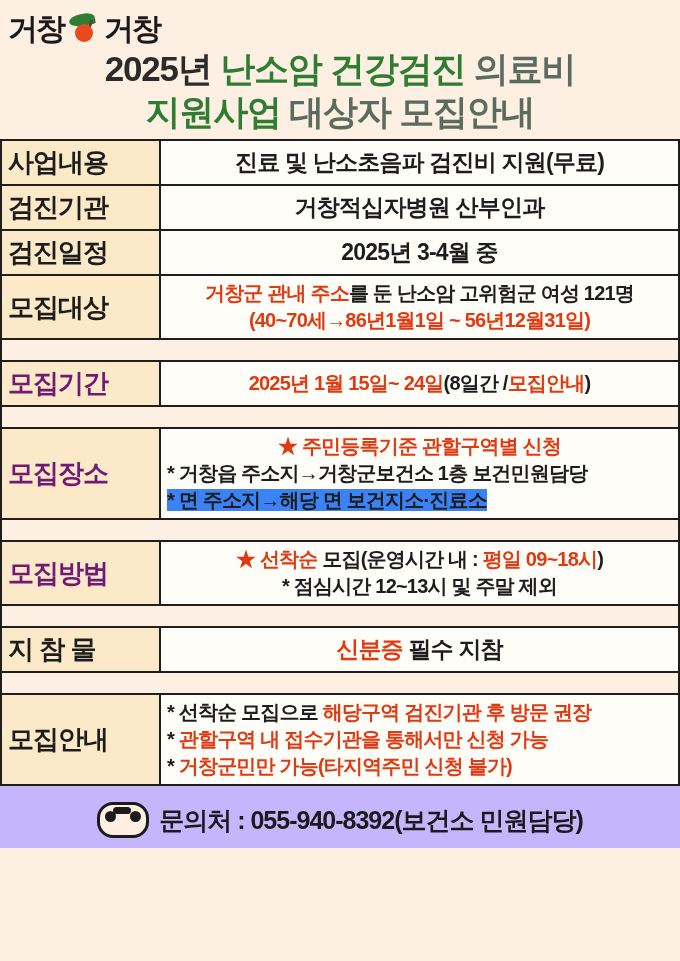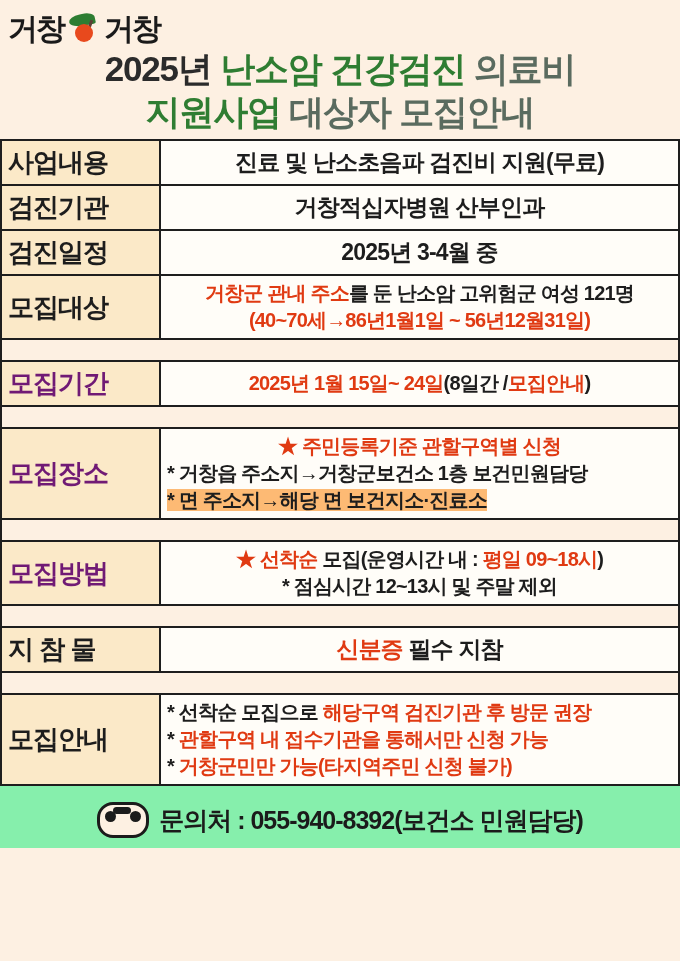--- a/index.html
+++ b/index.html
@@ -117,38 +117,38 @@
     text-align: center;
     font-size: 23px;
     font-weight: bold;
     color: #1d1d1d;
     letter-spacing: -0.8px;
     line-height: 1.35;
   }
   td.value.small { font-size: 20px; }
   td.value.left { text-align: left; }
   .red { color: #e03a12; }
-  .hl-green { background: #fdba74; }
+  .hl-green { background: #3b82f6; }
   .star { color: #e03a12; }
   .row-line { display: block; white-space: nowrap; }
   .spacer-row td {
     border: none;
     height: 12px;
     background: #fdf0e2;
     padding: 0;
   }
 
   
   .footer {
     height: 56px;
     display: flex;
     align-items: center;
     justify-content: center;
     gap: 10px;
-    background: #86efac;
+    background: #c4b5fd;
     padding-top: 6px;
   }
   .footer-text {
     font-size: 25px;
     font-weight: bold;
     color: #1b1b1b;
     letter-spacing: -1px;
     white-space: nowrap;
   }
   .phone-icon {

